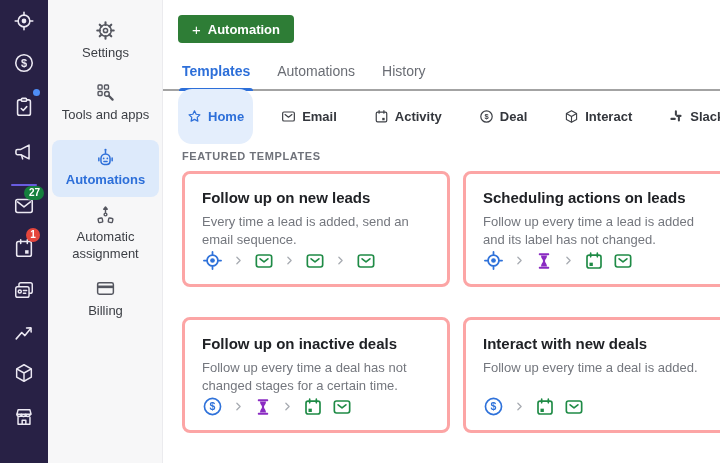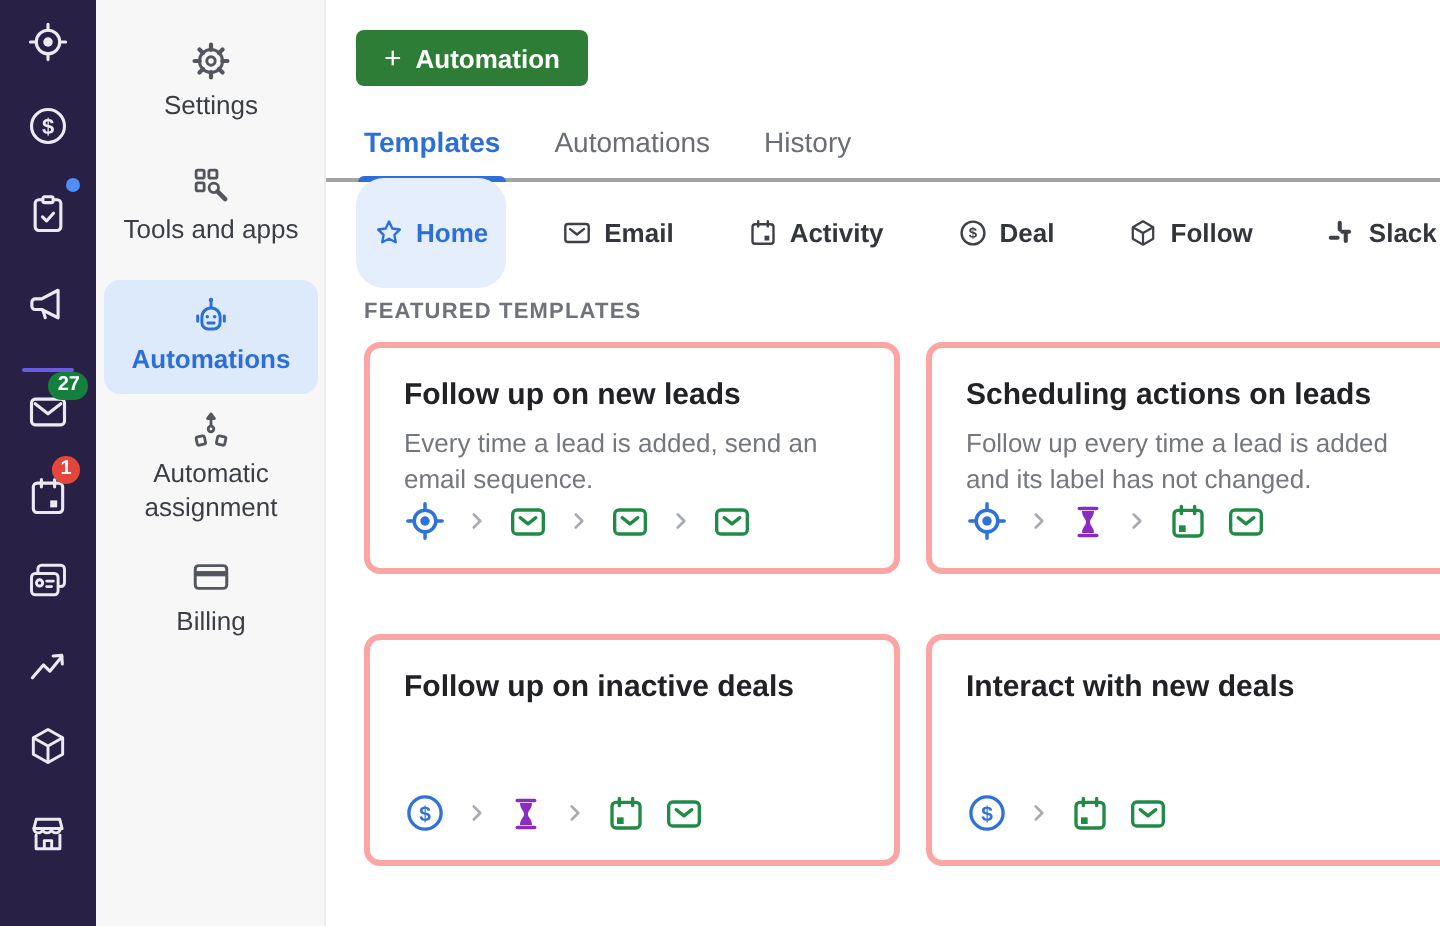--- a/index.html
+++ b/index.html
@@ -269,21 +269,21 @@
       </span>
       <span>Deal</span>
     </div>
     <div class="chip">
       <span>
         <svg viewBox="0 0 20 20" fill="none" stroke="currentColor" stroke-width="1.5" stroke-linejoin="round">
           <path d="M10 2.2l6.8 3.9v7.8L10 17.8l-6.8-3.9V6.1z"></path>
             <path d="M3.2 6.1L10 10l6.8-3.9M10 10v7.8"></path>
           </svg>
       </span>
-      <span>Follow</span>
+      <span>Interact</span>
     </div>
     <div class="chip">
       <span>
         <svg viewBox="0 0 22 22" fill="currentColor">
           <rect x="8.6" y="2" width="3" height="8" rx="1.5"></rect>
           <rect x="13" y="10.4" width="3" height="8" rx="1.5"></rect>
           <rect x="2" y="13" width="8" height="3" rx="1.5"></rect>
           <rect x="10.4" y="8.6" width="8" height="3" rx="1.5"></rect>
           </svg>
       </span>
@@ -378,20 +378,21 @@
           <span class="fi fi-mail">
             <svg viewBox="0 0 24 24" fill="none" stroke="currentColor" stroke-width="2" stroke-linecap="round" stroke-linejoin="round">
               <rect x="2.8" y="4.8" width="18.4" height="14.4" rx="2.6"></rect>
               <path d="M7.3 9.4l4.7 3.7 4.7-3.7"></path>
             </svg>
           </span>
         </div>
     </div>
     <div class="card">
       <div class="card-title">Follow up on inactive deals</div>
+      <div class="card-desc">Follow up every time a deal has not changed stages for a certain time.</div>
       <div class="flow">
           <span class="fi fi-deal">
             <svg viewBox="0 0 24 24" fill="none" stroke="currentColor" stroke-width="1.9">
               <circle cx="12" cy="12" r="9.2"></circle>
               <text x="12" y="16.4" text-anchor="middle" font-size="12" font-weight="bold" fill="currentColor" stroke="none" font-family="Liberation Sans, sans-serif">$</text>
             </svg>
           </span>
           <span class="fi fi-chevron">
             <svg viewBox="0 0 24 24" fill="none" stroke="currentColor" stroke-width="2.4" stroke-linecap="round" stroke-linejoin="round">
               <path d="M9 6l6 6-6 6"></path>
@@ -418,20 +419,21 @@
           <span class="fi fi-mail">
             <svg viewBox="0 0 24 24" fill="none" stroke="currentColor" stroke-width="2" stroke-linecap="round" stroke-linejoin="round">
               <rect x="2.8" y="4.8" width="18.4" height="14.4" rx="2.6"></rect>
               <path d="M7.3 9.4l4.7 3.7 4.7-3.7"></path>
             </svg>
           </span>
         </div>
     </div>
     <div class="card">
       <div class="card-title">Interact with new deals</div>
+      <div class="card-desc">Follow up every time a deal is added.</div>
       <div class="flow">
           <span class="fi fi-deal">
             <svg viewBox="0 0 24 24" fill="none" stroke="currentColor" stroke-width="1.9">
               <circle cx="12" cy="12" r="9.2"></circle>
               <text x="12" y="16.4" text-anchor="middle" font-size="12" font-weight="bold" fill="currentColor" stroke="none" font-family="Liberation Sans, sans-serif">$</text>
             </svg>
           </span>
           <span class="fi fi-chevron">
             <svg viewBox="0 0 24 24" fill="none" stroke="currentColor" stroke-width="2.4" stroke-linecap="round" stroke-linejoin="round">
               <path d="M9 6l6 6-6 6"></path>

